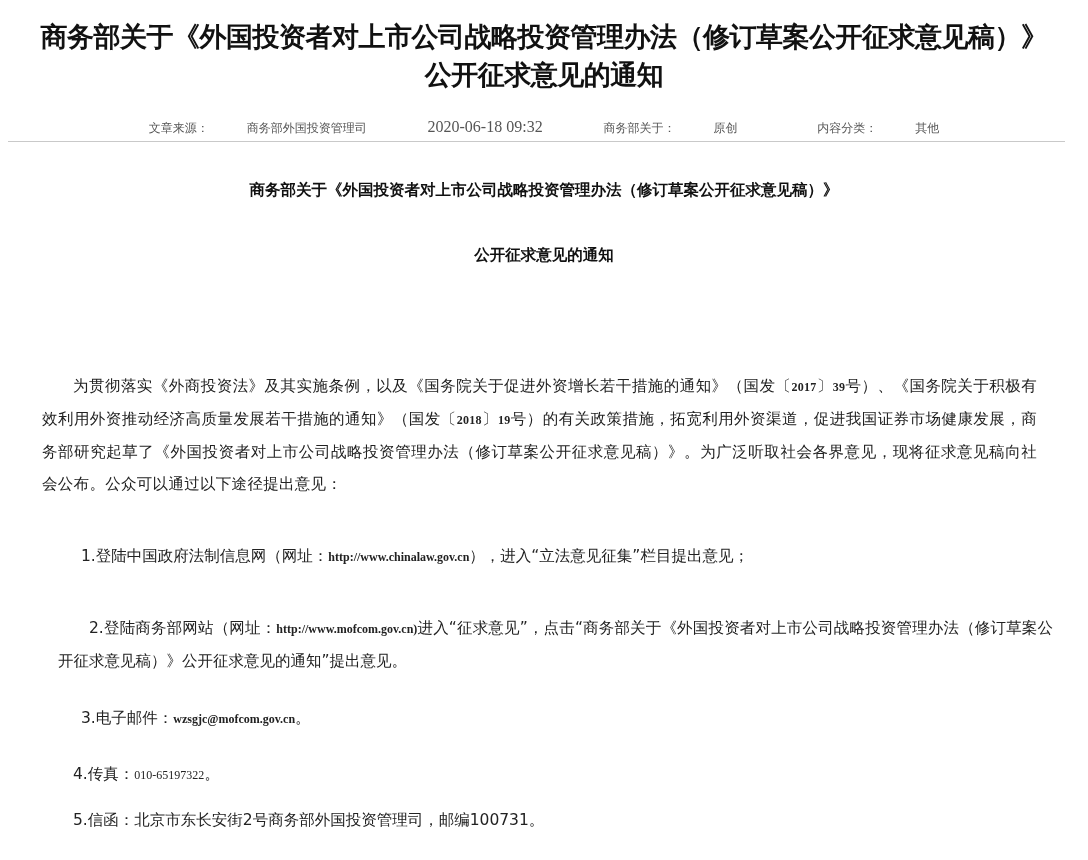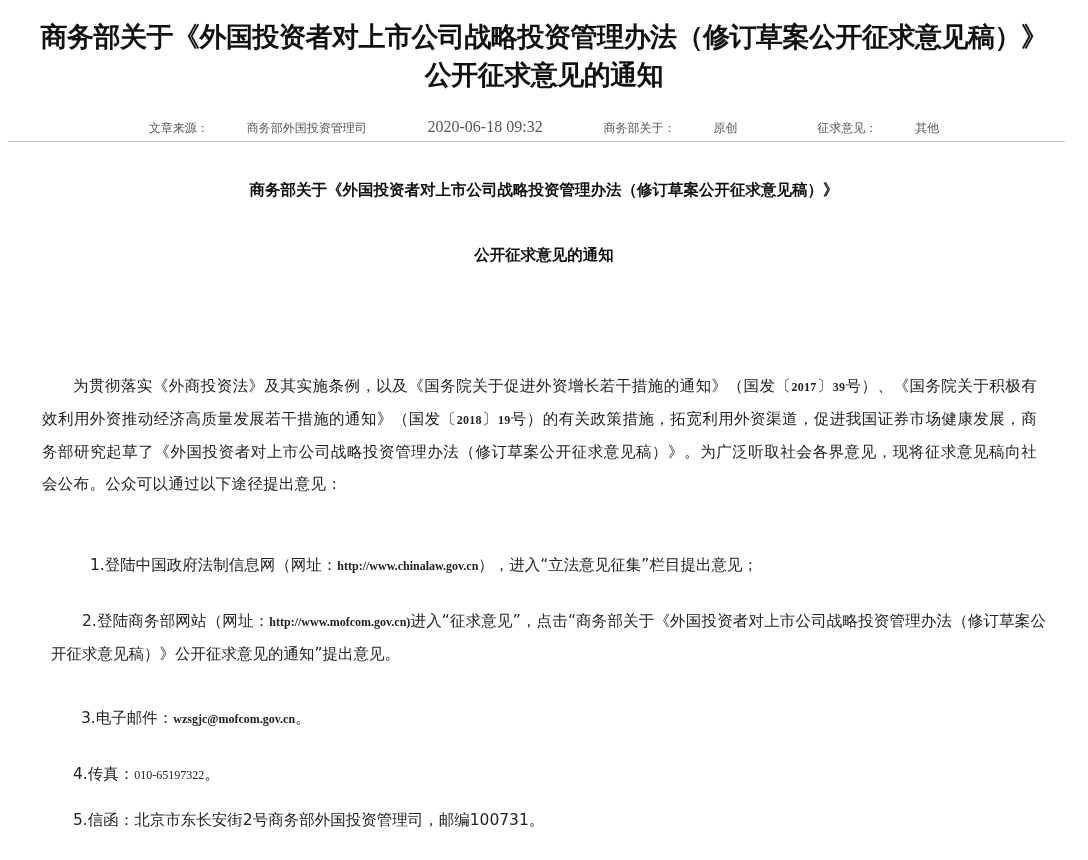--- a/index.html
+++ b/index.html
@@ -86,31 +86,31 @@
 
 <div class="page-title">
   <span>商务部关于《外国投资者对上市公司战略投资管理办法（修订草案公开征求意见稿）》</span>
   <span>公开征求意见的通知</span>
 </div>
 
 <div class="meta-bar">
   <span><span>文章来源：</span><span>商务部外国投资管理司</span></span>
   <span class="meta-date">2020-06-18 09:32</span>
   <span><span>商务部关于：</span><span>原创</span></span>
-  <span><span>征求意见：</span><span>其他</span></span>
+  <span><span>内容分类：</span><span>其他</span></span>
 </div>
 
 <div class="divider"></div>
 
 <div class="doc-heading h1">商务部关于《外国投资者对上市公司战略投资管理办法（修订草案公开征求意见稿）》</div>
 <div class="doc-heading h2">公开征求意见的通知</div>
 
 <p class="para intro" style="margin:0;"><span>为贯彻落实《外商投资法》及其实施条例，以及《国务院关于促进外资增长若干措施的通知》（国发〔</span><span class="latin-bold">2017</span><span>〕</span><span class="latin-bold">39</span><span>号）、《国务院关于积极有效利用外资推动经济高质量发展若干措施的通知》（国发〔</span><span class="latin-bold">2018</span><span>〕</span><span class="latin-bold">19</span><span>号）的有关政策措施，拓宽利用外资渠道，促进我国证券市场健康发展，商务部研究起草了《外国投资者对上市公司战略投资管理办法（修订草案公开征求意见稿）》。为广泛听取社会各界意见，现将征求意见稿向社会公布。公众可以通过以下途径提出意见：</span></p>
 
-<p class="para item1" style="margin:17px;"><span>1.</span><span>登陆中国政府法制信息网（网址：</span><a class="link latin-bold">http://www.chinalaw.gov.cn</a><span>），进入“立法意见征集”栏目提出意见；</span></p>
+<p class="para item1" style="margin:8px;"><span>1.</span><span>登陆中国政府法制信息网（网址：</span><a class="link latin-bold">http://www.chinalaw.gov.cn</a><span>），进入“立法意见征集”栏目提出意见；</span></p>
 
-<p class="para item2" style="margin:9px;"><span>2.</span><span>登陆商务部网站（网址：</span><a class="link latin-bold">http://www.mofcom.gov.cn)</a><span>进入“征求意见”，点击“商务部关于《外国投资者对上市公司战略投资管理办法（修订草案公开征求意见稿）》公开征求意见的通知”提出意见。</span></p>
+<p class="para item2" style="margin:16px;"><span>2.</span><span>登陆商务部网站（网址：</span><a class="link latin-bold">http://www.mofcom.gov.cn)</a><span>进入“征求意见”，点击“商务部关于《外国投资者对上市公司战略投资管理办法（修订草案公开征求意见稿）》公开征求意见的通知”提出意见。</span></p>
 
 <p class="para item3" style="margin:8px;"><span>3.</span><span>电子邮件：</span><a class="link latin-bold">wzsgjc@mofcom.gov.cn</a><span>。</span></p>
 
 <p class="para item4" style="margin:0;"><span>4.</span><span>传真：</span><span class="latin">010-65197322</span><span>。</span></p>
 
 <p class="para item5" style="margin:0;"><span>5.</span><span>信函：北京市东长安街</span><span>2</span><span>号商务部外国投资管理司，邮编</span><span>100731</span><span>。</span></p>
 
 </body></html>

